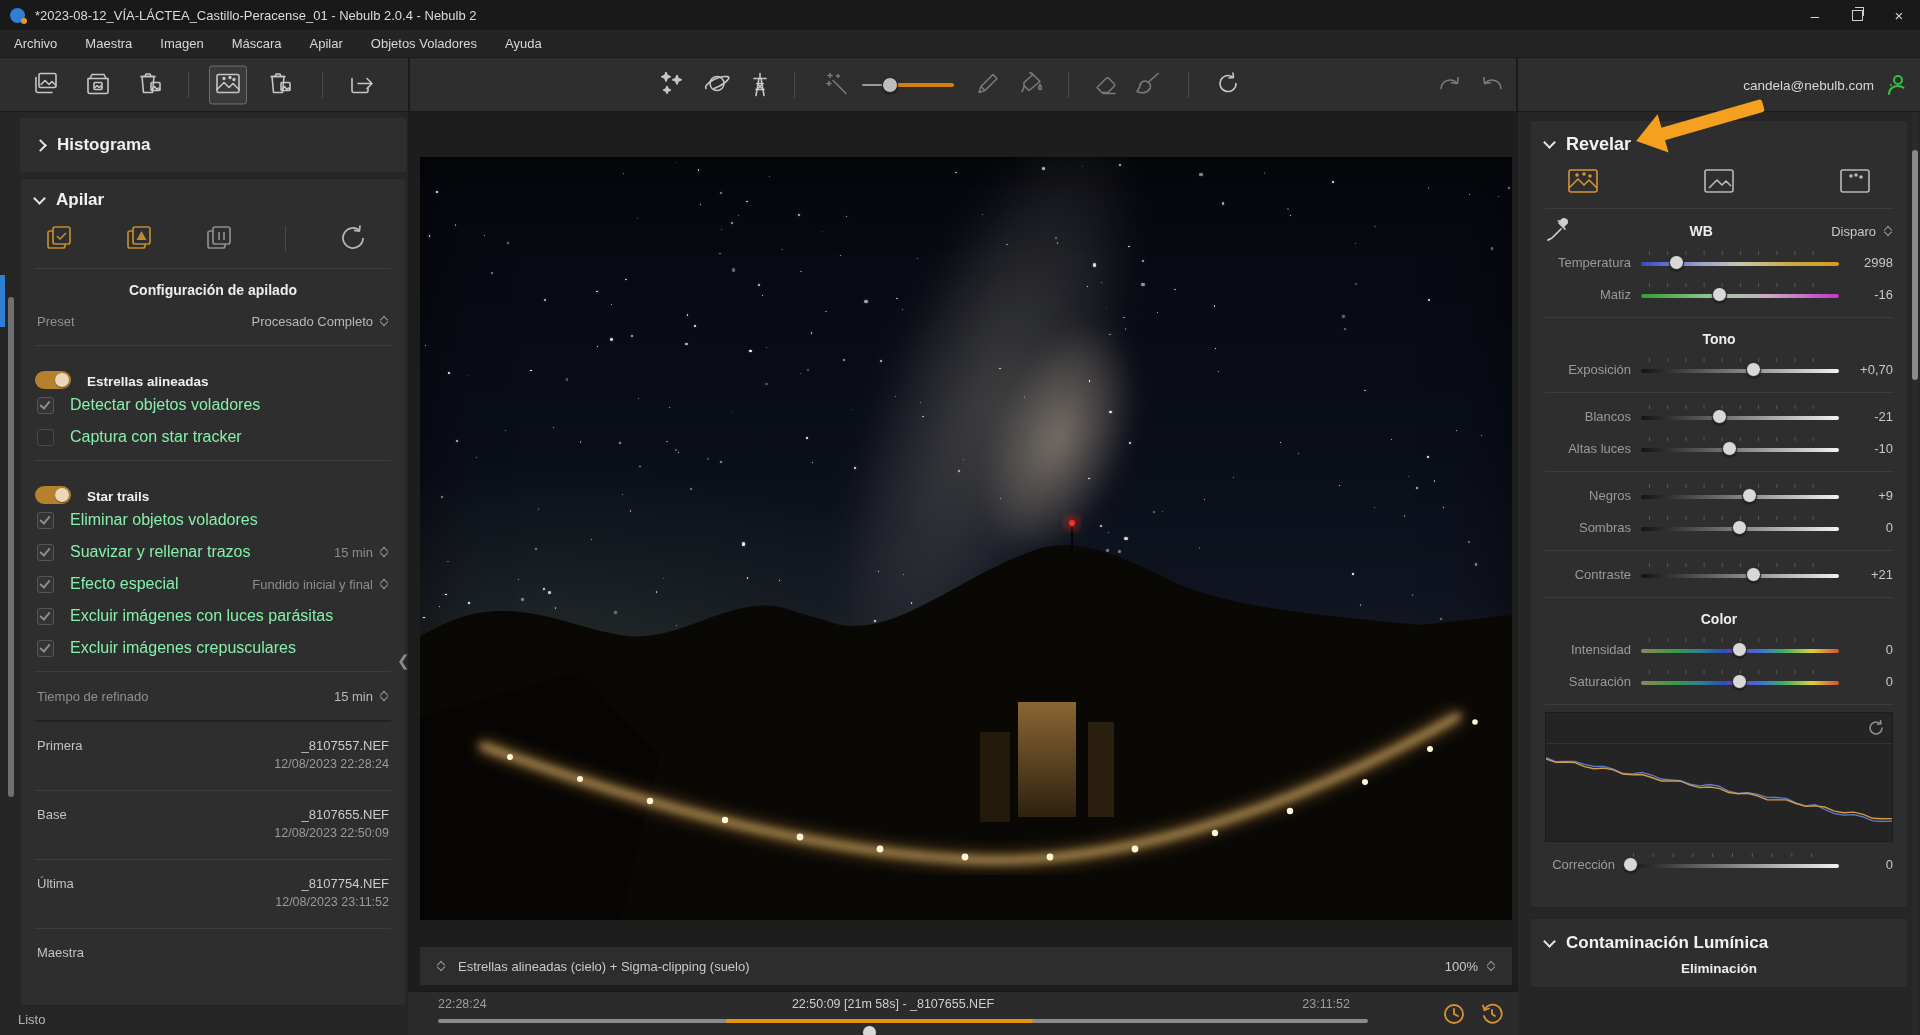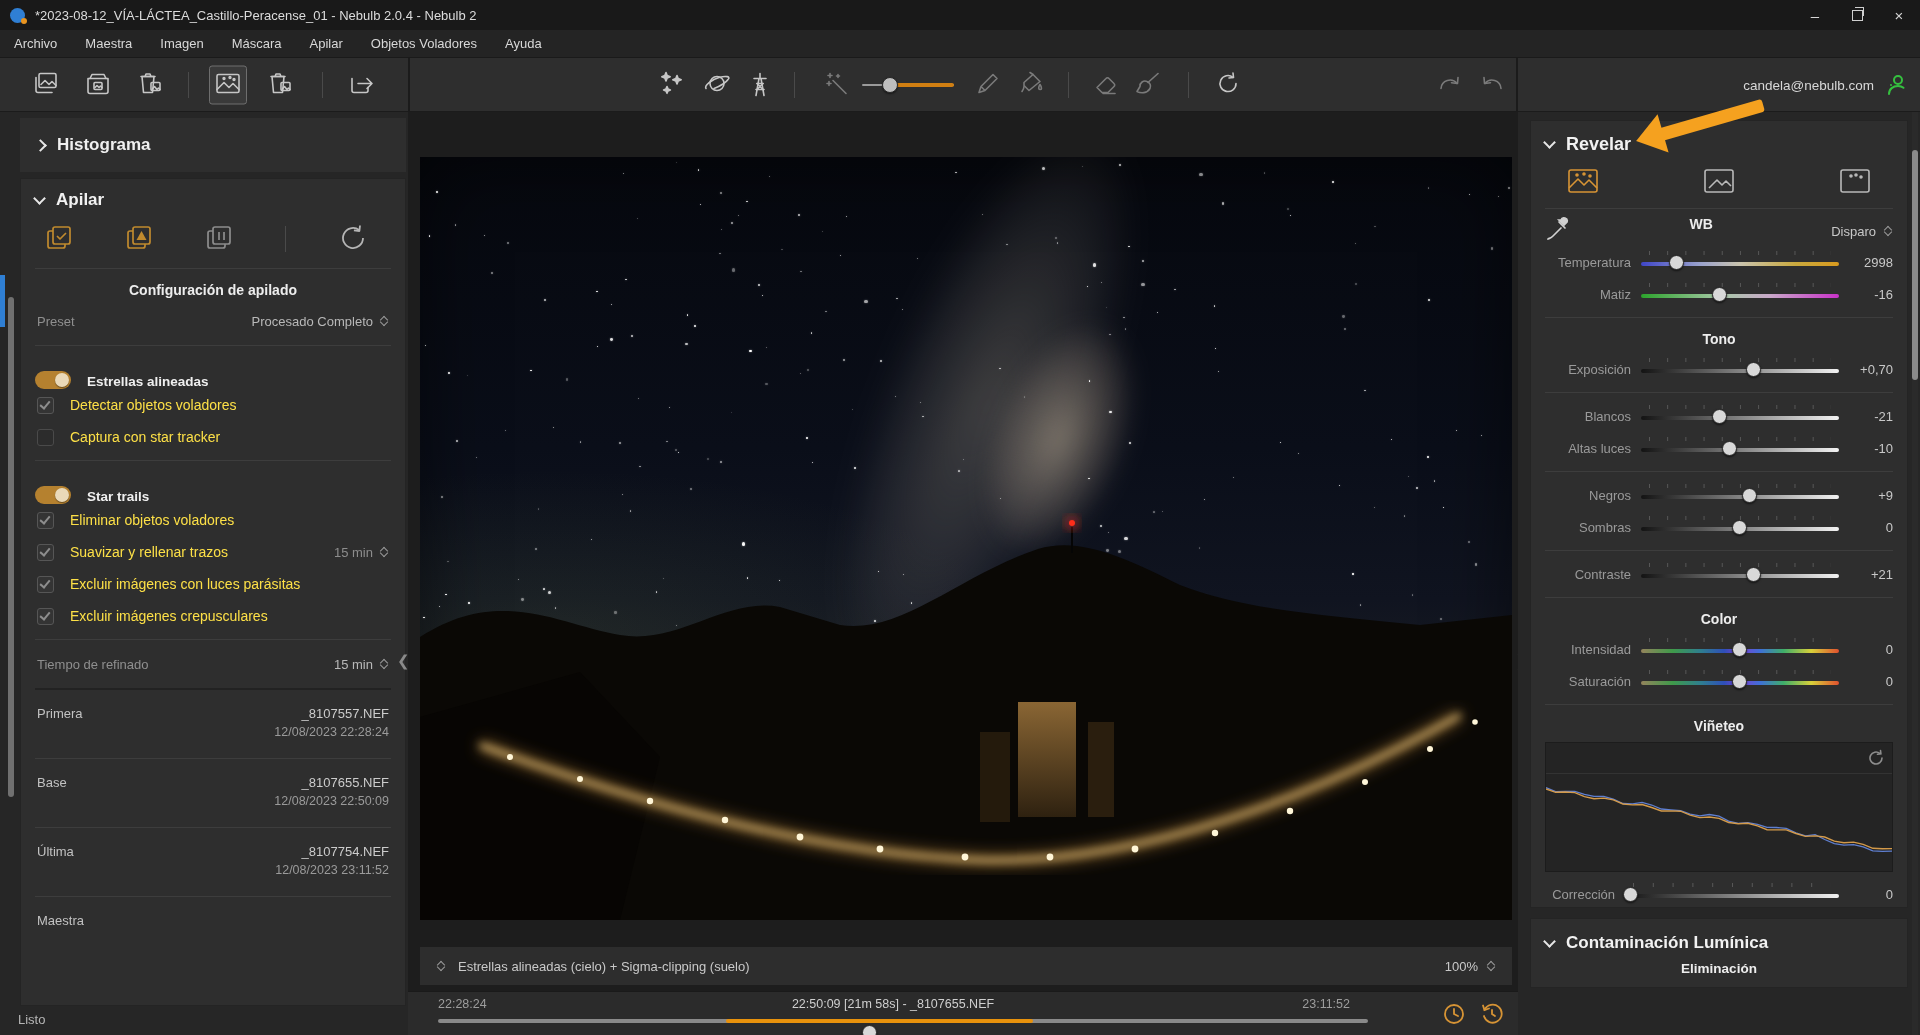--- a/index.html
+++ b/index.html
@@ -51,21 +51,21 @@
   .histbar{position:absolute;left:20px;top:6px;width:386px;height:54px;background:#2e2e2e;display:flex;align-items:center;padding-left:16px;box-sizing:border-box;gap:12px}
   .panel-h{font-size:17px;font-weight:bold;color:#f0f0f0}
   .stackcard{left:20px;top:66px;width:386px;height:828px}
   .prow{display:flex;align-items:center;padding:0 16px;height:34px}
   .prow .lab{color:#8f8f8f;font-size:13px}
   .prow .rval{margin-left:auto;display:flex;align-items:center;gap:6px;color:#b8b8b8;font-size:13px}
   .chkrow{display:flex;align-items:center;padding:0 16px;height:32px}
   .cb{width:15px;height:15px;border:1px solid #565656;border-radius:3px;background:#343434;position:relative;margin-right:16px;flex:none}
   .cb[data-checked="false"]{background:#2c2c2c;border-color:#4a4a4a}
   .cb[data-checked="true"]::after{content:'';position:absolute;left:4px;top:1px;width:4px;height:8px;border:solid #8d8d8d;border-width:0 2px 2px 0;transform:rotate(40deg)}
-  .chkrow .lab{color:#fde047;font-size:14px}
+  .chkrow .lab{color:#86efac;font-size:16px}
   .chkrow .rval{margin-left:auto;display:flex;align-items:center;gap:6px;color:#8d8d8d;font-size:13px}
   .togrow{display:flex;align-items:flex-end;padding:0 14px;height:36px}
   .toggle{width:36px;height:18px;border-radius:9px;background:#b5812f;position:relative;margin-right:16px;flex:none}
   .toggle::after{content:'';position:absolute;right:2px;top:2px;width:14px;height:14px;border-radius:50%;background:#ead9b8;box-shadow:0 1px 1px rgba(0,0,0,.4)}
   .togrow .lab{color:#efefef;font-weight:bold;font-size:13.5px}
   .stack-icons{display:flex;align-items:center;height:44px;padding:0 24px;gap:52px}
   .stack-icons svg{fill:none;stroke-width:1.7;stroke-linejoin:round}
   .sep-v{width:1px;height:26px;background:#4a4a4a}
   .imgrow{padding:4px 16px 6px 16px}
   .imgrow .l1{display:flex;justify-content:space-between;align-items:center;height:24px}
@@ -102,21 +102,21 @@
   .tl-clocks{position:absolute;right:14px;top:10px;display:flex;gap:14px}
   .tl-clocks svg{stroke:#d79435;fill:none;stroke-width:1.8;stroke-linecap:round}
   
   .rpanel{position:absolute;left:1518px;top:112px;right:0;bottom:0;background:#262626}
   .devcard{left:1530px;top:120px;width:378px;height:788px}
   .dev-head{display:flex;align-items:center;gap:12px;height:38px;padding:4px 14px 0 14px}
   .dev-head .t{font-size:18px;font-weight:bold;color:#f2f2f2}
   .tabs{display:flex;justify-content:space-between;align-items:center;height:38px;padding:0 36px}
   .tabs svg{fill:none;stroke:#b9b9b9;stroke-width:1.6;stroke-linejoin:round}
   .tabs .on svg{stroke:#d79435}
-  .wbrow{display:flex;height:30px;padding:0 14px}
+  .wbrow{display:flex;align-items:center;height:30px;padding:0 14px}
   .wbrow .wbt{flex:1;text-align:center;font-weight:bold;color:#ededed;font-size:14px}
   .wbrow .wbm{display:flex;align-items:center;gap:7px;color:#c8c8c8;font-size:13px}
   .slider-row{display:flex;align-items:center;height:32px;padding:0 14px;gap:10px}
   .sl-label{width:86px;text-align:right;color:#9a9a9a;font-size:13px;flex:none}
   .sl-wrap{flex:1;position:relative;height:26px}
   .ticks{position:absolute;left:8px;right:8px;top:2px;height:4px;background-image:linear-gradient(90deg,#585858 1px,transparent 1px);background-size:10% 4px}
   .track{position:absolute;left:0;right:0;top:13px;height:4px;border-radius:2px;background:#8a8a8a}
   .thumb{position:absolute;top:6px;width:15px;height:15px;border-radius:50%;background:#d8d8d8;border:1px solid #262626;margin-left:-8px;box-shadow:0 1px 2px rgba(0,0,0,.6);box-sizing:border-box}
   .sl-val{width:44px;text-align:right;color:#c8c8c8;font-size:13px;flex:none}
   .tr-gray{background:linear-gradient(90deg,#131313,#f2f2f2)}
@@ -352,20 +352,28 @@
     </div>
     <div class="chkrow">
       <span class="cb" data-checked="true"></span>
       <span class="lab">Eliminar objetos voladores</span>
     </div>
     <div class="chkrow">
       <span class="cb" data-checked="true"></span>
       <span class="lab">Suavizar y rellenar trazos</span>
       <span class="rval">
         <span>15 min</span>
+        <span class="updn"></span>
+      </span>
+    </div>
+    <div class="chkrow">
+      <span class="cb" data-checked="true"></span>
+      <span class="lab">Efecto especial</span>
+      <span class="rval">
+        <span>Fundido inicial y final</span>
         <span class="updn"></span>
       </span>
     </div>
     <div class="chkrow">
       <span class="cb" data-checked="true"></span>
       <span class="lab">Excluir imágenes con luces parásitas</span>
     </div>
     <div class="chkrow">
       <span class="cb" data-checked="true"></span>
       <span class="lab">Excluir imágenes crepusculares</span>
@@ -828,21 +836,20 @@
   <div class="slider-row">
     <span class="sl-label">Saturación</span>
     <span class="sl-wrap">
         <span class="ticks"></span>
         <span class="track tr-rainbow"></span>
       <span class="thumb" style="left: 50%;"></span>
       </span>
     <span class="sl-val" able="false">0</span>
   </div>
   <div class="hr"></div>
-  <div class="sec-title">Viñeteo</div>
   <div class="vgraph">
     <div class="bar"></div>
     <svg class="ref" width="18" height="18" viewBox="0 0 18 18">
         <path d="M15,9 a6,6 0 1 1 -2.2,-4.6"></path>
         <path d="M13.5,1.5 l0.4,3.4 -3.4,0.4"></path>
       </svg>
     <svg class="cur" viewBox="0 0 360 94" preserveAspectRatio="none">
       <polyline id="vg-blue" fill="none" stroke="#5f7fd0" stroke-width="1.3" points="0,10.5 10,14.6 20,14.4 30,14.3 40,17.3 50,19.3 60,19.3 70,22.1 80,26.5 90,26.8 100,25.4 110,28.0 120,32.0 130,32.8 140,33.7 150,37.2 160,38.8 170,37.5 180,39.2 190,44.2 200,46.3 210,45.6 220,47.4 230,50.3 240,50.5 250,51.3 260,55.8 270,58.9 280,57.6 290,62.5 300,66.6 310,68.2 320,67.6 330,69.9 340,73.8 350,74.3 360,74.1"></polyline>
       <polyline id="vg-orange" fill="none" stroke="#d39a4a" stroke-width="1.4" points="0,12.0 10,15.3 20,15.0 30,15.6 40,19.6 50,21.8 60,21.1 70,22.9 80,27.0 90,27.9 100,27.5 110,30.5 120,34.0 130,33.9 140,34.2 150,38.1 160,40.6 170,40.0 180,41.4 190,45.5 200,46.8 210,46.2 220,48.9 230,52.7 240,52.9 250,52.9 260,56.5 270,59.4 280,58.9 290,60.0 300,64.1 310,65.7 320,65.1 330,67.4 340,71.3 350,71.8 360,71.6"></polyline>
     </svg>

